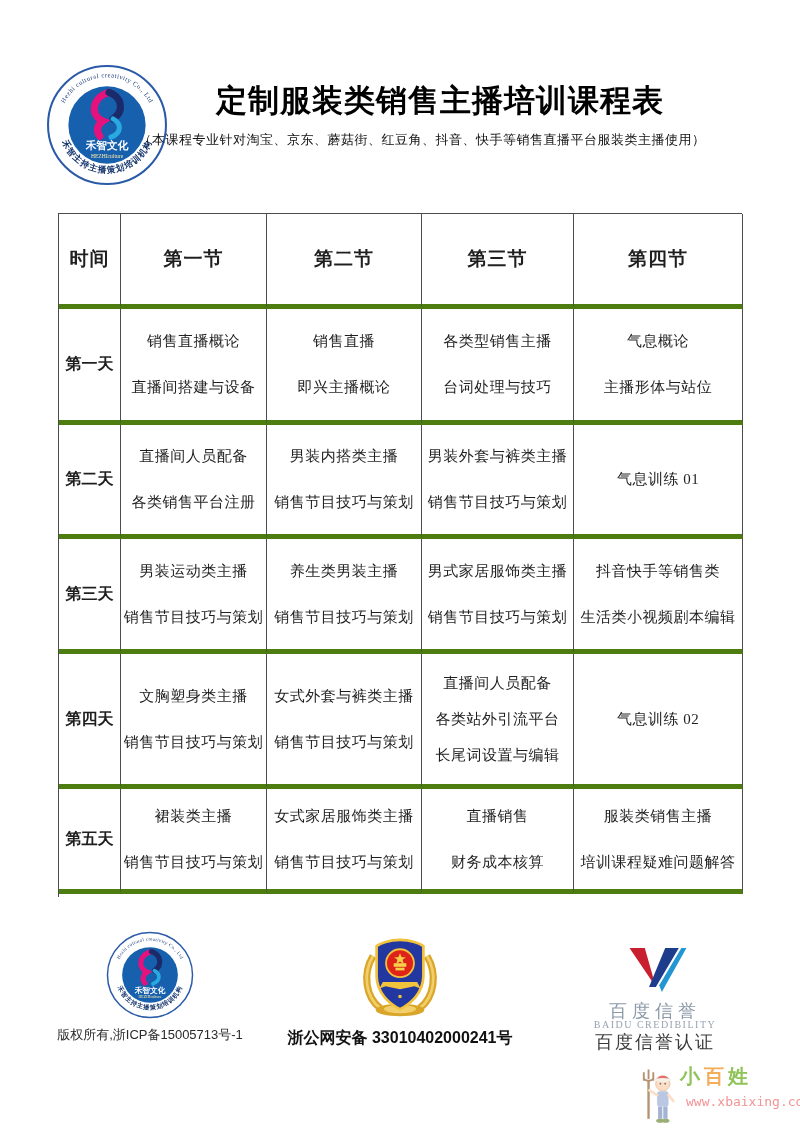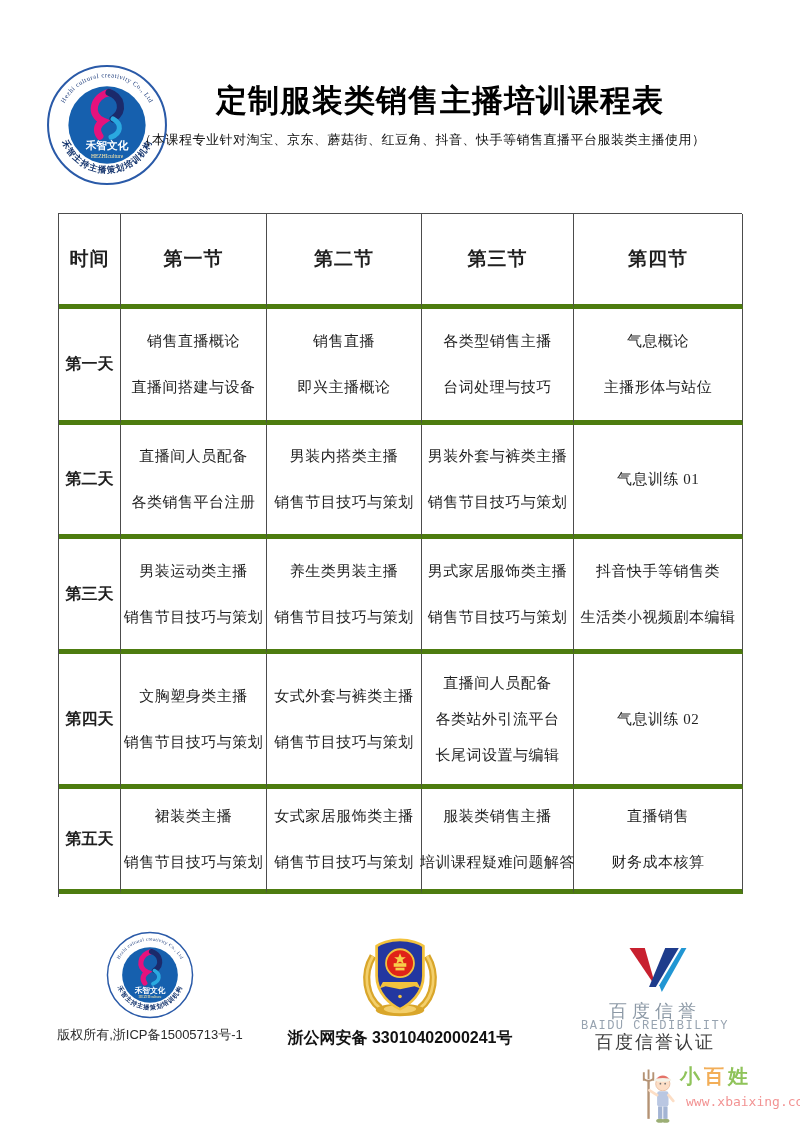--- a/index.html
+++ b/index.html
@@ -46,21 +46,21 @@
     position:absolute;left:280px;width:240px;top:1028px;text-align:center;
     font-family:"Liberation Sans",sans-serif;font-weight:bold;font-size:16px;color:#111;
   }
   .baidu-logo{position:absolute;left:621px;top:941px;width:68px;height:58px;}
   .baidu-name{
     position:absolute;left:575px;width:160px;top:999px;text-align:center;
     font-family:Liberation Serif, serif;font-size:18px;letter-spacing:5px;color:#8b98a5;
   }
   .baidu-en{
     position:absolute;left:575px;width:160px;top:1019px;text-align:center;
-    font-family:Liberation Mono, monospace;font-size:12px;letter-spacing:1.5px;color:#97a3b0;
+    font-family:Liberation Serif, serif;font-size:10px;letter-spacing:1.5px;color:#97a3b0;
   }
   .baidu-cert{
     position:absolute;left:575px;width:160px;top:1030px;text-align:center;
     font-family:"Liberation Sans",sans-serif;font-size:18px;letter-spacing:2px;color:#3a3a3a;
   }
   
   .watermark{position:absolute;right:2px;bottom:18px;width:158px;height:66px;opacity:.85;}
   .mascot{position:absolute;left:0;bottom:-4px;width:38px;height:62px;}
   .wm-name{position:absolute;left:40px;top:5px;font-weight:bold;font-size:20px;
     font-family:"Liberation Sans",sans-serif;letter-spacing:4px;}
@@ -177,26 +177,26 @@
     <div class="day">第五天</div>
     <div class="cell">
       <span>裙装类主播</span>
       <span>销售节目技巧与策划</span>
     </div>
     <div class="cell">
       <span>女式家居服饰类主播</span>
       <span>销售节目技巧与策划</span>
     </div>
     <div class="cell">
+      <span>直播销售</span>
+      <span>财务成本核算</span>
+    </div>
+    <div class="cell">
       <span>服装类销售主播</span>
       <span>培训课程疑难问题解答</span>
-    </div>
-    <div class="cell">
-      <span>直播销售</span>
-      <span>财务成本核算</span>
     </div>
   </div>
 
   <svg class="hezhi-logo small" viewBox="0 0 120 120">
     <defs>
       <path id="arcTopB" d="M 13,60 A 47,47 0 0 1 107,60"></path>
       <path id="arcBotB" d="M 13,60 A 47,47 0 0 0 107,60"></path>
     </defs>
     <circle cx="60" cy="60" r="58" fill="#ffffff" stroke="#2a5aa8" stroke-width="2"></circle>
     <circle cx="60" cy="60" r="38" fill="#1660ae"></circle>

